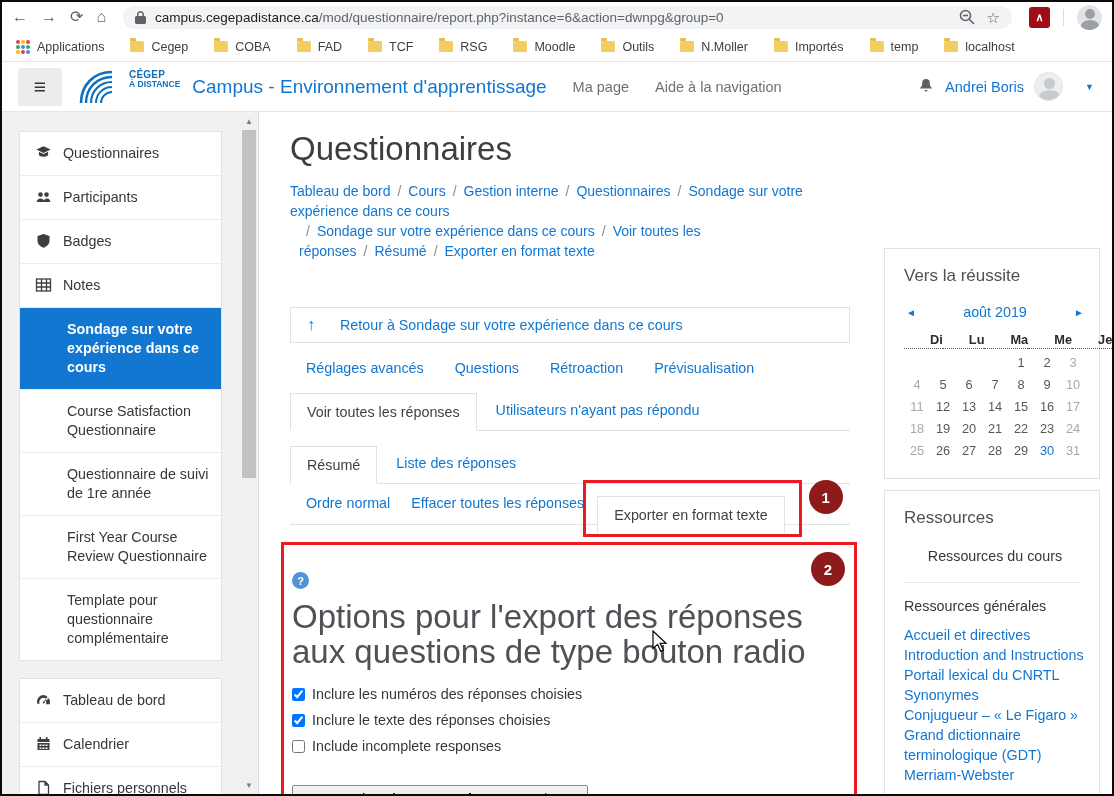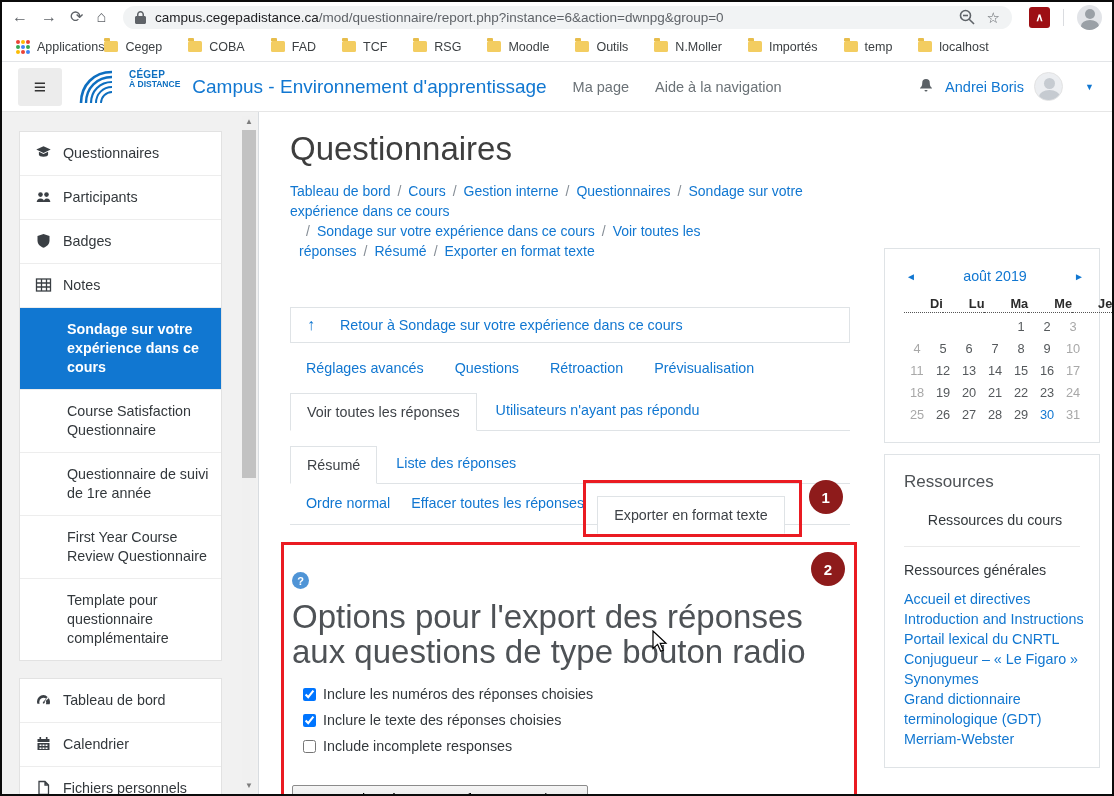--- a/index.html
+++ b/index.html
@@ -13,21 +13,21 @@
   .url-text { font-size:13.5px; color:#202124; white-space:nowrap; overflow:hidden; }
   .url-text .path { color:#5f6368; }
   .pill-right { margin-left:auto; display:flex; align-items:center; gap:12px; }
   .pdf-ico { width:21px; height:21px; background:#9d0f14; border-radius:3px; color:#fff; font-size:11px; font-weight:bold; display:flex; align-items:center; justify-content:center; }
   .vsep { width:1px; height:17px; background:#dadce0; }
   .avatar-sm { width:25px; height:25px; border-radius:50%; background:#e2e4e8; position:relative; overflow:hidden; }
   .avatar-sm::before { content:""; position:absolute; left:7.5px; top:4px; width:10px; height:10px; border-radius:50%; background:#9aa0a6; }
   .avatar-sm::after { content:""; position:absolute; left:3.5px; top:15px; width:18px; height:12px; border-radius:50%; background:#9aa0a6; }
 
   
-  .bookmarks { height:30px; display:flex; align-items:center; padding:0 14px; border-bottom:1px solid #e3e5e8; font-size:12.5px; color:#3c4043; }
+  .bookmarks { height:30px; display:flex; align-items:center; gap:26px; padding:0 14px; border-bottom:1px solid #e3e5e8; font-size:12.5px; color:#3c4043; }
   .bm-item { display:flex; align-items:center; gap:7px; white-space:nowrap; }
   .folder { width:14px; height:11px; background:#f3cd61; border-radius:1.5px; position:relative; flex:0 0 auto; }
   .folder::before { content:""; position:absolute; top:-3px; left:0; width:6px; height:3px; background:#e7bd4c; border-radius:1px 1px 0 0; }
   .apps-grid { display:grid; grid-template-columns:repeat(3,4px); grid-auto-rows:4px; gap:1px; }
   .apps-grid i { border-radius:50%; }
 
   
   .site-header { height:50px; display:flex; align-items:center; padding:0 18px 0 16px; border-bottom:1px solid #e6e6e6; background:#fff; }
   .hamburger { width:44px; height:38px; background:#ececec; border-radius:3px; display:flex; align-items:center; justify-content:center; font-size:21px; color:#333; }
   .logo { display:flex; align-items:flex-start; gap:12px; margin-left:17px; }
@@ -79,21 +79,21 @@
   .tabwrap { position:relative; display:inline-block; margin-left:13px; }
   .anno1 { position:absolute; left:-14px; right:-17px; top:-26px; bottom:-13px; border:3px solid #ea1b22; pointer-events:none; }
   .badge { width:34px; height:34px; border-radius:50%; background:#8e1b1b; color:#fff; font-size:15px; font-weight:bold; display:flex; align-items:center; justify-content:center; position:absolute; z-index:5; }
   .badge.b1 { left:calc(100% + 24px); top:-26px; }
   .badge.b2 { right:9px; top:7px; }
 
   .export-wrap { position:relative; margin:17px -7px 0 -9px; border:3px solid #ea1b22; padding:27px 20px 26px 8px; }
   .help-line { display:flex; align-items:center; gap:11px; font-size:14px; color:#33383c; }
   .help-ico { width:17px; height:17px; border-radius:50%; background:#4f94d6; color:#fff; font-size:11px; font-weight:bold; display:flex; align-items:center; justify-content:center; flex:0 0 auto; }
   .export-heading { font-size:33px; font-weight:300; color:#4e5256; line-height:35px; margin:10px 0 17px; }
-  .chk-row { margin:10px 11px; font-size:14.3px; color:#33383c; display:block; }
+  .chk-row { margin:10px 0; font-size:14.3px; color:#33383c; display:block; }
   .chk-row input { vertical-align:-2px; margin-right:3px; }
   .export-btn { margin-top:21px; font-size:14.3px; font-family:"Liberation Sans", sans-serif; padding:5px 11px; background:linear-gradient(#f5f5f5,#dcdcdc); border:1px solid #8b8b8b; border-radius:2px; color:#000; cursor:pointer; }
 
   
   .rightcol { width:234px; flex:0 0 auto; padding:136px 12px 0 6px; }
   .card { background:#fff; border:1px solid #dfe3e6; padding:17px 13px 18px 19px; margin-bottom:11px; }
   .card-title { font-size:17px; color:#4e5256; font-weight:400; margin-bottom:18px; }
   .cal-nav { display:flex; justify-content:space-between; align-items:center; color:#1177d1; font-size:14.3px; margin:2px 2px 12px; }
   .cal-nav .arr { font-size:10px; cursor:pointer; }
   .cal-grid { display:grid; grid-template-columns:repeat(7,1fr); row-gap:5px; text-align:center; font-size:12.8px; }
@@ -402,20 +402,21 @@
               <input type="checkbox" style="">
               <span>Include incomplete responses</span>
             </label>
           </div>
         <button class="export-btn">Exporter les réponses en format texte/CSV</button>
       </div>
     </main>
 
     <div class="rightcol">
       <div class="card">
+        <div class="card-title">Vers la réussite</div>
         <div class="cal-nav">
           <span class="arr">◄</span>
           <span>août 2019</span>
           <span class="arr">►</span>
         </div>
         <div class="cal-grid hdr">
 
         <span>Di</span>
             <span>Lu</span>
             <span>Ma</span>
@@ -467,22 +468,22 @@
       <div class="card">
         <div class="card-title">Ressources</div>
         <div class="res-course blu" style="color:#33383c">Ressources du cours</div>
         <div class="res-div"></div>
         <div class="res-general">Ressources générales</div>
         <div>
 
         <a class="res-link">Accueil et directives</a>
             <a class="res-link">Introduction and Instructions</a>
             <a class="res-link">Portail lexical du CNRTL</a>
+            <a class="res-link">Synonymes</a>
             <a class="res-link">Conjugueur – « Le Figaro »</a>
-            <a class="res-link">Synonymes</a>
             <a class="res-link">Grand dictionnaire terminologique (GDT)</a>
             <a class="res-link">Merriam-Webster</a>
           </div>
       </div>
     </div>
   </div>
 
   <svg class="cursor" style="left:650px; top:628px;" width="17" height="24" viewBox="0 0 17 24">
     <polygon points="1,1 1,18.5 5.6,14.4 8.7,21.3 11.3,20.1 8.2,13.4 14,13.2" fill="#fff" stroke="#000" stroke-width="1.2"></polygon>
   </svg>

